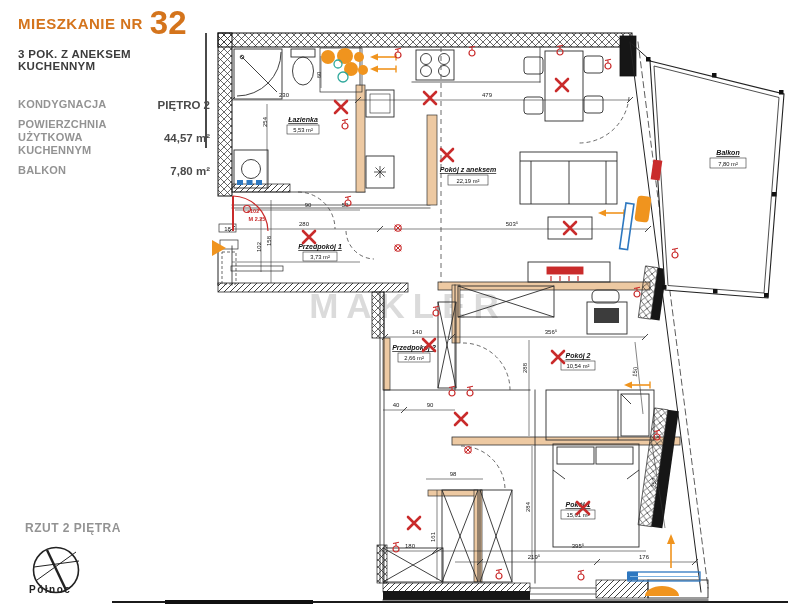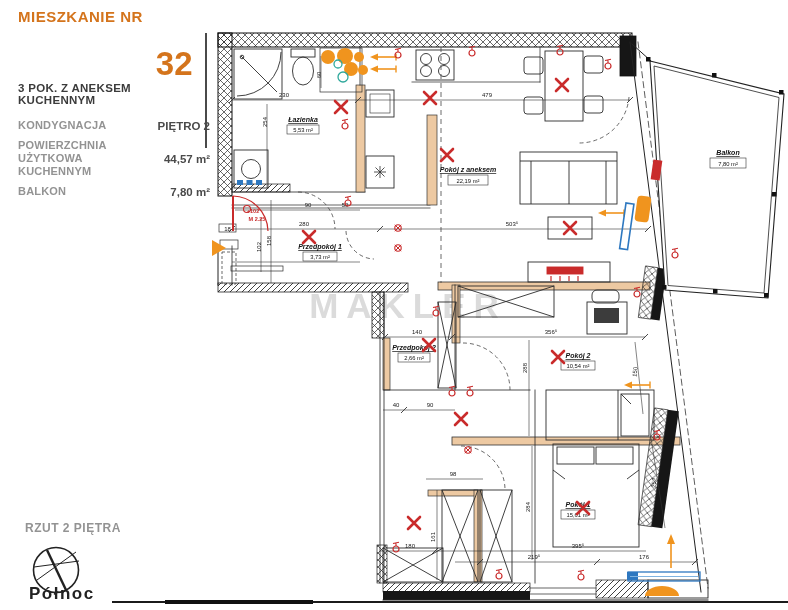--- a/index.html
+++ b/index.html
@@ -1,30 +1,30 @@
 <!DOCTYPE html>
 <html><head>
 <meta charset="utf-8">
 <style>
   html,body{margin:0;padding:0;background:#fff;}
   body{width:788px;height:610px;position:relative;overflow:hidden;
        font-family:"Liberation Sans",sans-serif;}
   svg{position:absolute;left:0;top:0;font-family:"Liberation Sans",sans-serif;}
   .legend{position:absolute;left:18px;top:8px;width:192px;z-index:5;}
-  .title-row{display:flex;align-items:flex-start;gap:13px;}
+  .title-row{display:flex;align-items:center;gap:7px;}
   .t1{color:#d4741c;font-weight:bold;font-size:15px;letter-spacing:.5px;}
-  .t2{color:#d4741c;font-weight:bold;font-size:33px;line-height:30px;margin-top:41px;}
-  .subtitle{margin-top:3px;font-size:11.5px;font-weight:bold;color:#3b3b3b;letter-spacing:.3px;}
+  .t2{color:#d4741c;font-weight:bold;font-size:33px;line-height:30px;}
+  .subtitle{margin-top:10px;font-size:11.5px;font-weight:bold;color:#3b3b3b;letter-spacing:.3px;}
   .divider{position:absolute;left:205px;top:33px;width:2px;height:115px;background:#4a4a4a;z-index:4;}
-  .specs{margin-top:13px;}
+  .specs{margin-top:26px;}
   .spec-row{display:flex;margin-bottom:7px;align-items:center;}
   .spec-label{width:112px;font-size:11px;font-weight:bold;color:#939393;line-height:13px;letter-spacing:.2px;}
   .spec-value{margin-left:auto;font-size:11.5px;font-weight:bold;color:#4a4a4a;white-space:nowrap;text-align:center;}
   .rzut{position:absolute;left:25px;top:521px;font-size:12px;font-weight:bold;color:#939393;letter-spacing:.5px;z-index:5;}
-  .north{position:absolute;left:29px;top:584px;font-size:17px;font-weight:bold;color:#222;letter-spacing:1.5px;z-index:5;}
+  .north{position:absolute;left:29px;top:584px;font-size:10px;font-weight:bold;color:#222;letter-spacing:1.5px;z-index:5;}
   
   .dim{font-size:6px;fill:#1a1a1a;text-anchor:middle;}
   .rname{font-size:7px;font-weight:bold;font-style:italic;fill:#111;text-anchor:middle;text-decoration:underline;}
   .rarea{font-size:5.8px;fill:#111;text-anchor:middle;}
   .rednote{font-size:5.5px;font-weight:bold;fill:#c92b2b;text-anchor:middle;}
   .wm{font-size:35px;font-weight:bold;fill:#c6c6c6;opacity:.62;letter-spacing:8px;text-anchor:middle;}
 </style>
 </head>
 <body>
 

